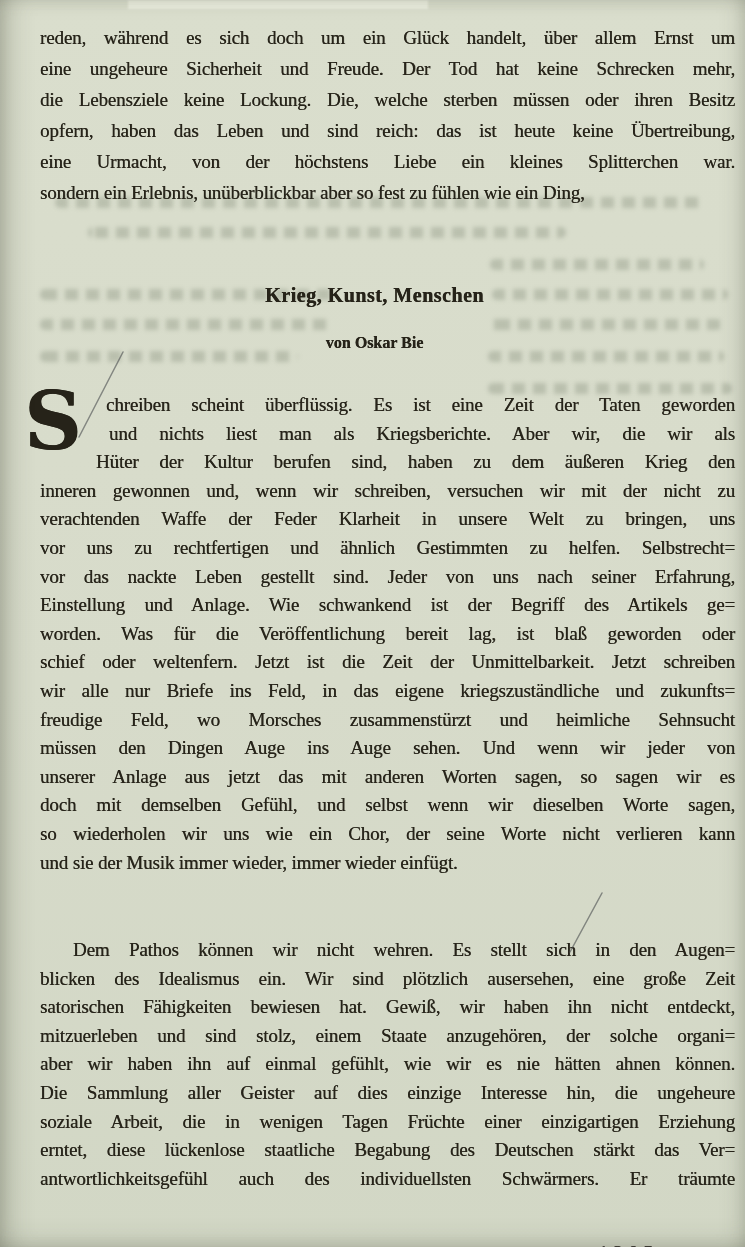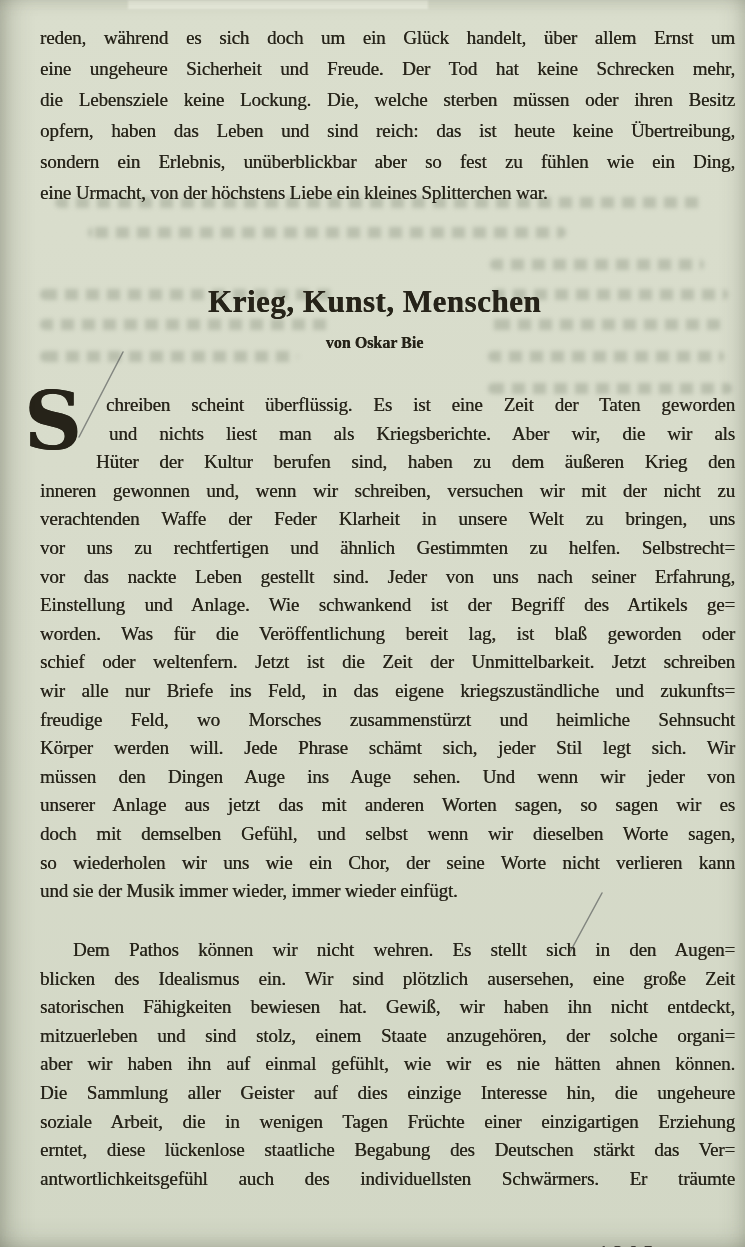--- a/index.html
+++ b/index.html
@@ -54,21 +54,21 @@
   .intro{top:22px;line-height:31px;}
   .p1{top:391px;line-height:28.6px;}
   .p1 .line:nth-child(1){padding-left:66px;}
   .p1 .line:nth-child(2){padding-left:69px;}
   .p1 .line:nth-child(3){padding-left:56px;}
   .p2{top:936px;line-height:28.6px;}
   .p2 .line:first-child{text-indent:33px;}
 
   .title{
     position:absolute;left:27px;top:284px;width:695px;
-    text-align:center;font-size:31px;font-weight:bold;
+    text-align:center;font-size:20px;font-weight:bold;
     letter-spacing:.5px;text-shadow:.4px 0 0 currentColor;
   }
   .byline{
     position:absolute;left:27px;top:334px;width:695px;
     text-align:center;font-size:16px;font-weight:bold;
     text-shadow:.3px 0 0 currentColor;
   }
   .dropcap{
     position:absolute;left:24px;top:389px;
     font-family:"DejaVu Serif",serif;font-weight:bold;
@@ -100,22 +100,22 @@
   <div class="ghost g7"></div>
   <div class="ghost g8"></div>
   <div class="ghost g9"></div>
   <div class="ghost g10"></div>
 
   <div class="textblock para loose intro">
       <div class="line">reden, während es sich doch um ein Glück handelt, über allem Ernst um</div>
       <div class="line">eine ungeheure Sicherheit und Freude. Der Tod hat keine Schrecken mehr,</div>
       <div class="line">die Lebensziele keine Lockung. Die, welche sterben müssen oder ihren Besitz</div>
       <div class="line">opfern, haben das Leben und sind reich: das ist heute keine Übertreibung,</div>
+      <div class="line">eine Urmacht, von der höchstens Liebe ein kleines Splitterchen war.</div>
       <div class="line">sondern ein Erlebnis, unüberblickbar aber so fest zu fühlen wie ein Ding,</div>
-      <div class="line">eine Urmacht, von der höchstens Liebe ein kleines Splitterchen war.</div>
     </div>
 
   <div class="title">Krieg, Kunst, Menschen</div>
 
   <div class="byline">von Oskar Bie</div>
 
   <div class="dropcap">S</div>
 
   <div class="textblock para loose p1">
       <div class="line">chreiben scheint überflüssig. Es ist eine Zeit der Taten geworden</div>
@@ -123,21 +123,20 @@
       <div class="line">Hüter der Kultur berufen sind, haben zu dem äußeren Krieg den</div>
       <div class="line">inneren gewonnen und, wenn wir schreiben, versuchen wir mit der nicht zu</div>
       <div class="line">verachtenden Waffe der Feder Klarheit in unsere Welt zu bringen, uns</div>
       <div class="line">vor uns zu rechtfertigen und ähnlich Gestimmten zu helfen. Selbstrecht=</div>
       <div class="line">vor das nackte Leben gestellt sind. Jeder von uns nach seiner Erfahrung,</div>
       <div class="line">Einstellung und Anlage. Wie schwankend ist der Begriff des Artikels ge=</div>
       <div class="line">worden. Was für die Veröffentlichung bereit lag, ist blaß geworden oder</div>
       <div class="line">schief oder weltenfern. Jetzt ist die Zeit der Unmittelbarkeit. Jetzt schreiben</div>
       <div class="line">wir alle nur Briefe ins Feld, in das eigene kriegszuständliche und zukunfts=</div>
       <div class="line">freudige Feld, wo Morsches zusammenstürzt und heimliche Sehnsucht</div>
-      <div class="line">Körper werden will. Jede Phrase schämt sich, jeder Stil legt sich. Wir</div>
       <div class="line">müssen den Dingen Auge ins Auge sehen. Und wenn wir jeder von</div>
       <div class="line">unserer Anlage aus jetzt das mit anderen Worten sagen, so sagen wir es</div>
       <div class="line">doch mit demselben Gefühl, und selbst wenn wir dieselben Worte sagen,</div>
       <div class="line">so wiederholen wir uns wie ein Chor, der seine Worte nicht verlieren kann</div>
       <div class="line">und sie der Musik immer wieder, immer wieder einfügt.</div>
     </div>
 
   <div class="textblock para p2">
       <div class="line">Dem Pathos können wir nicht wehren. Es stellt sich in den Augen=</div>
       <div class="line">blicken des Idealismus ein. Wir sind plötzlich ausersehen, eine große Zeit</div>

